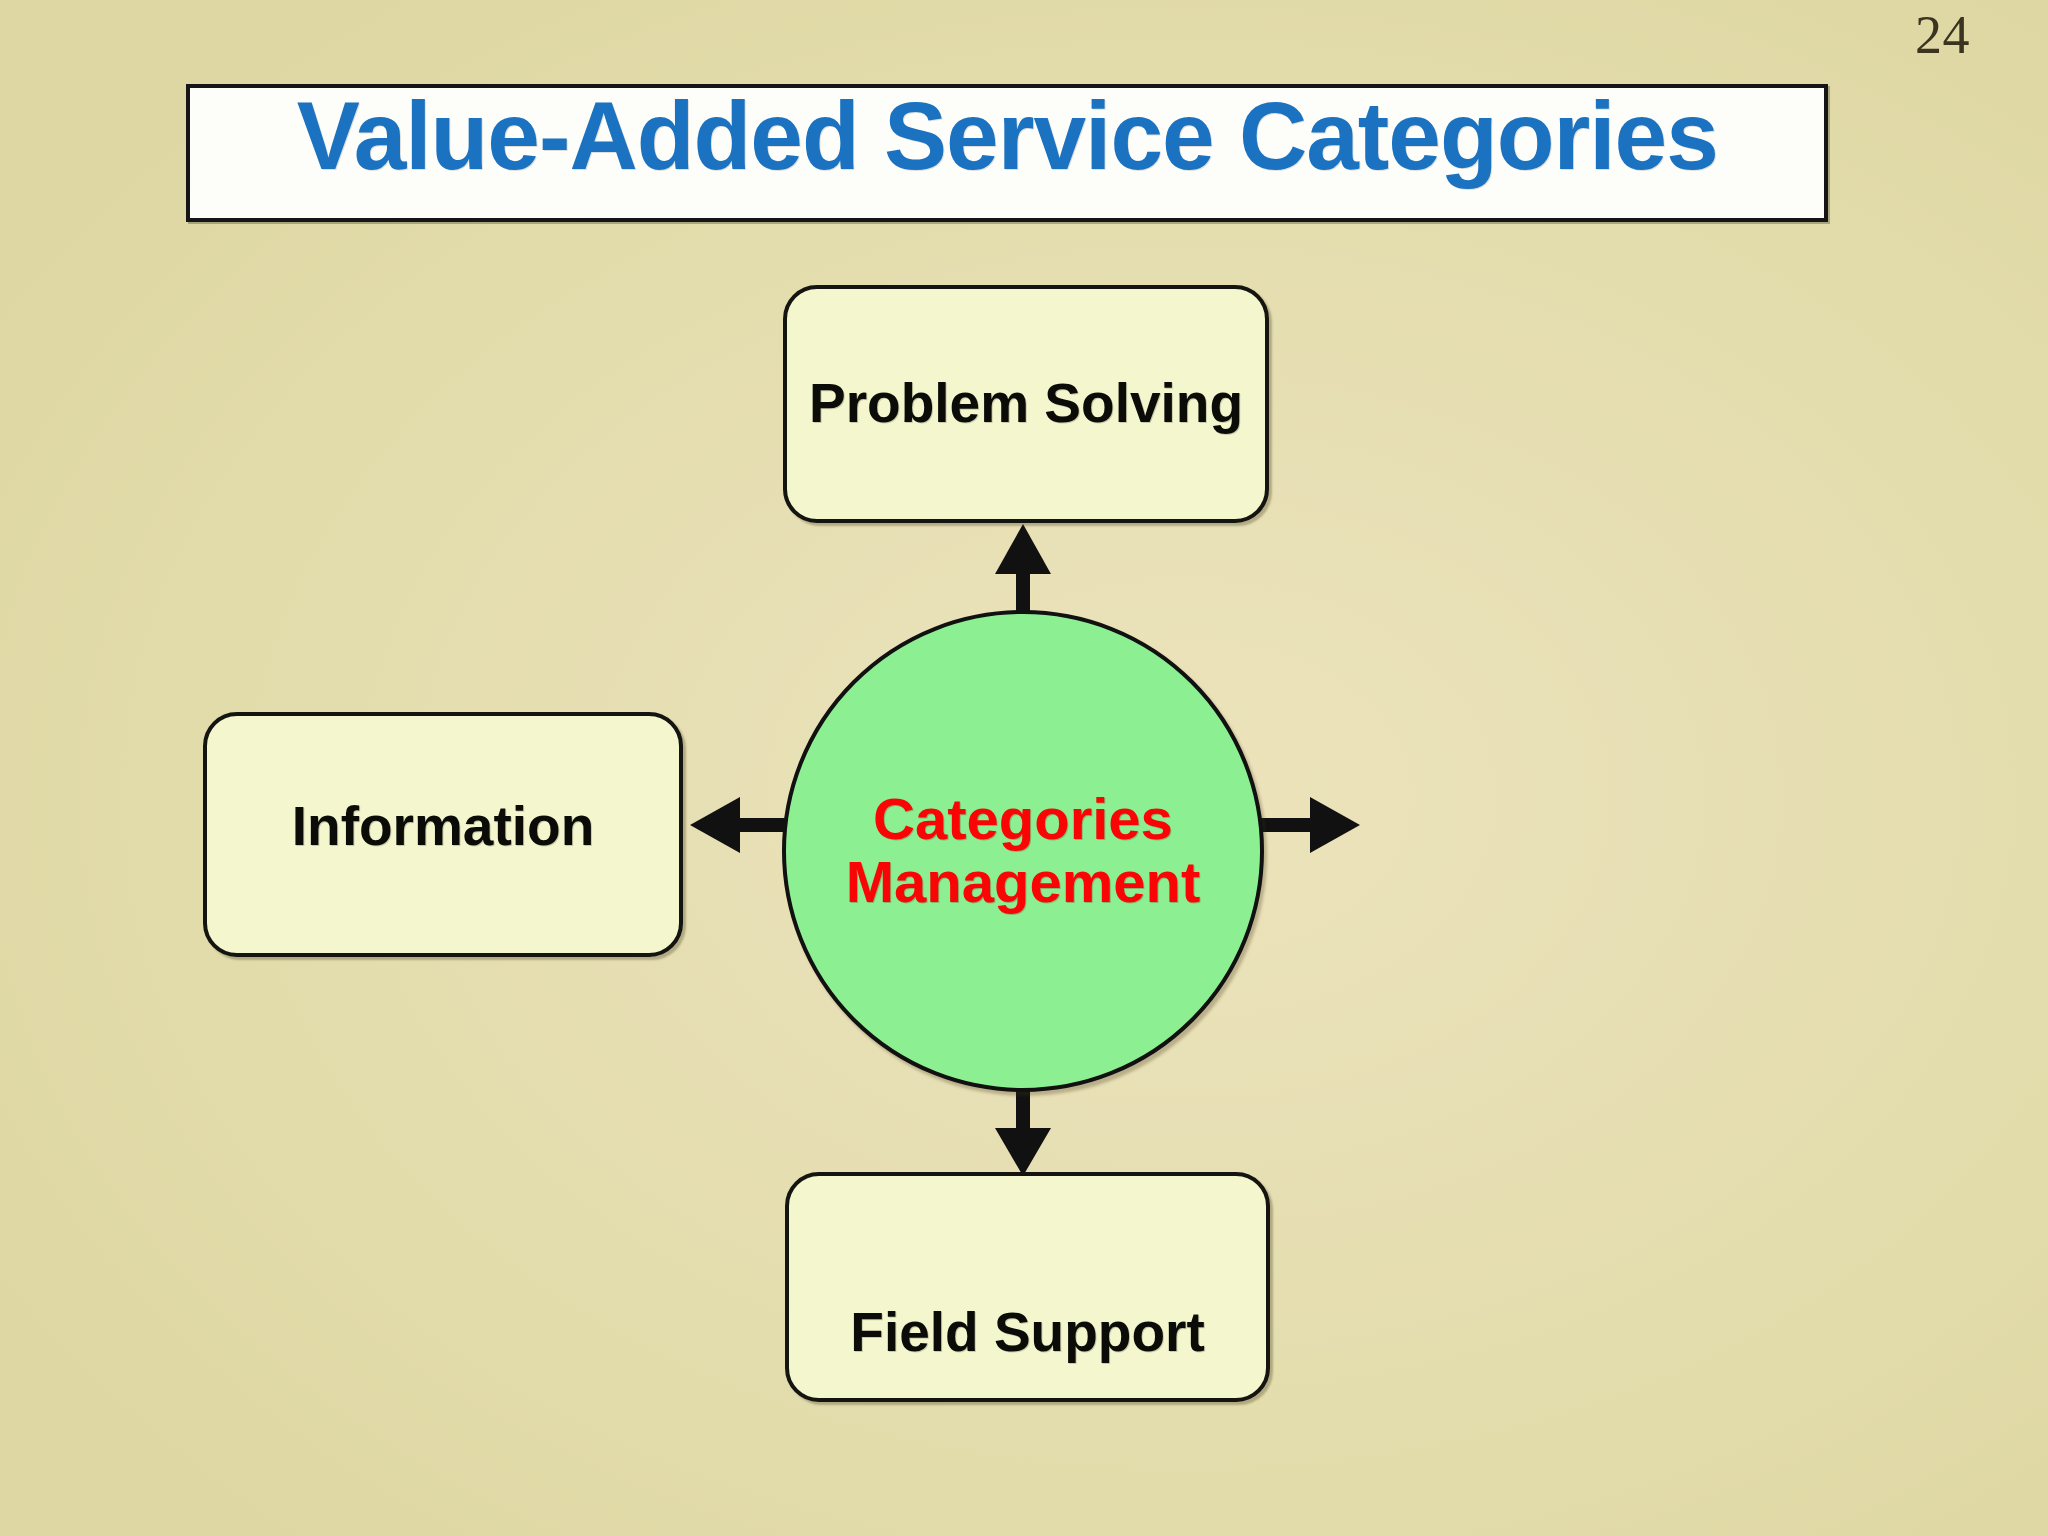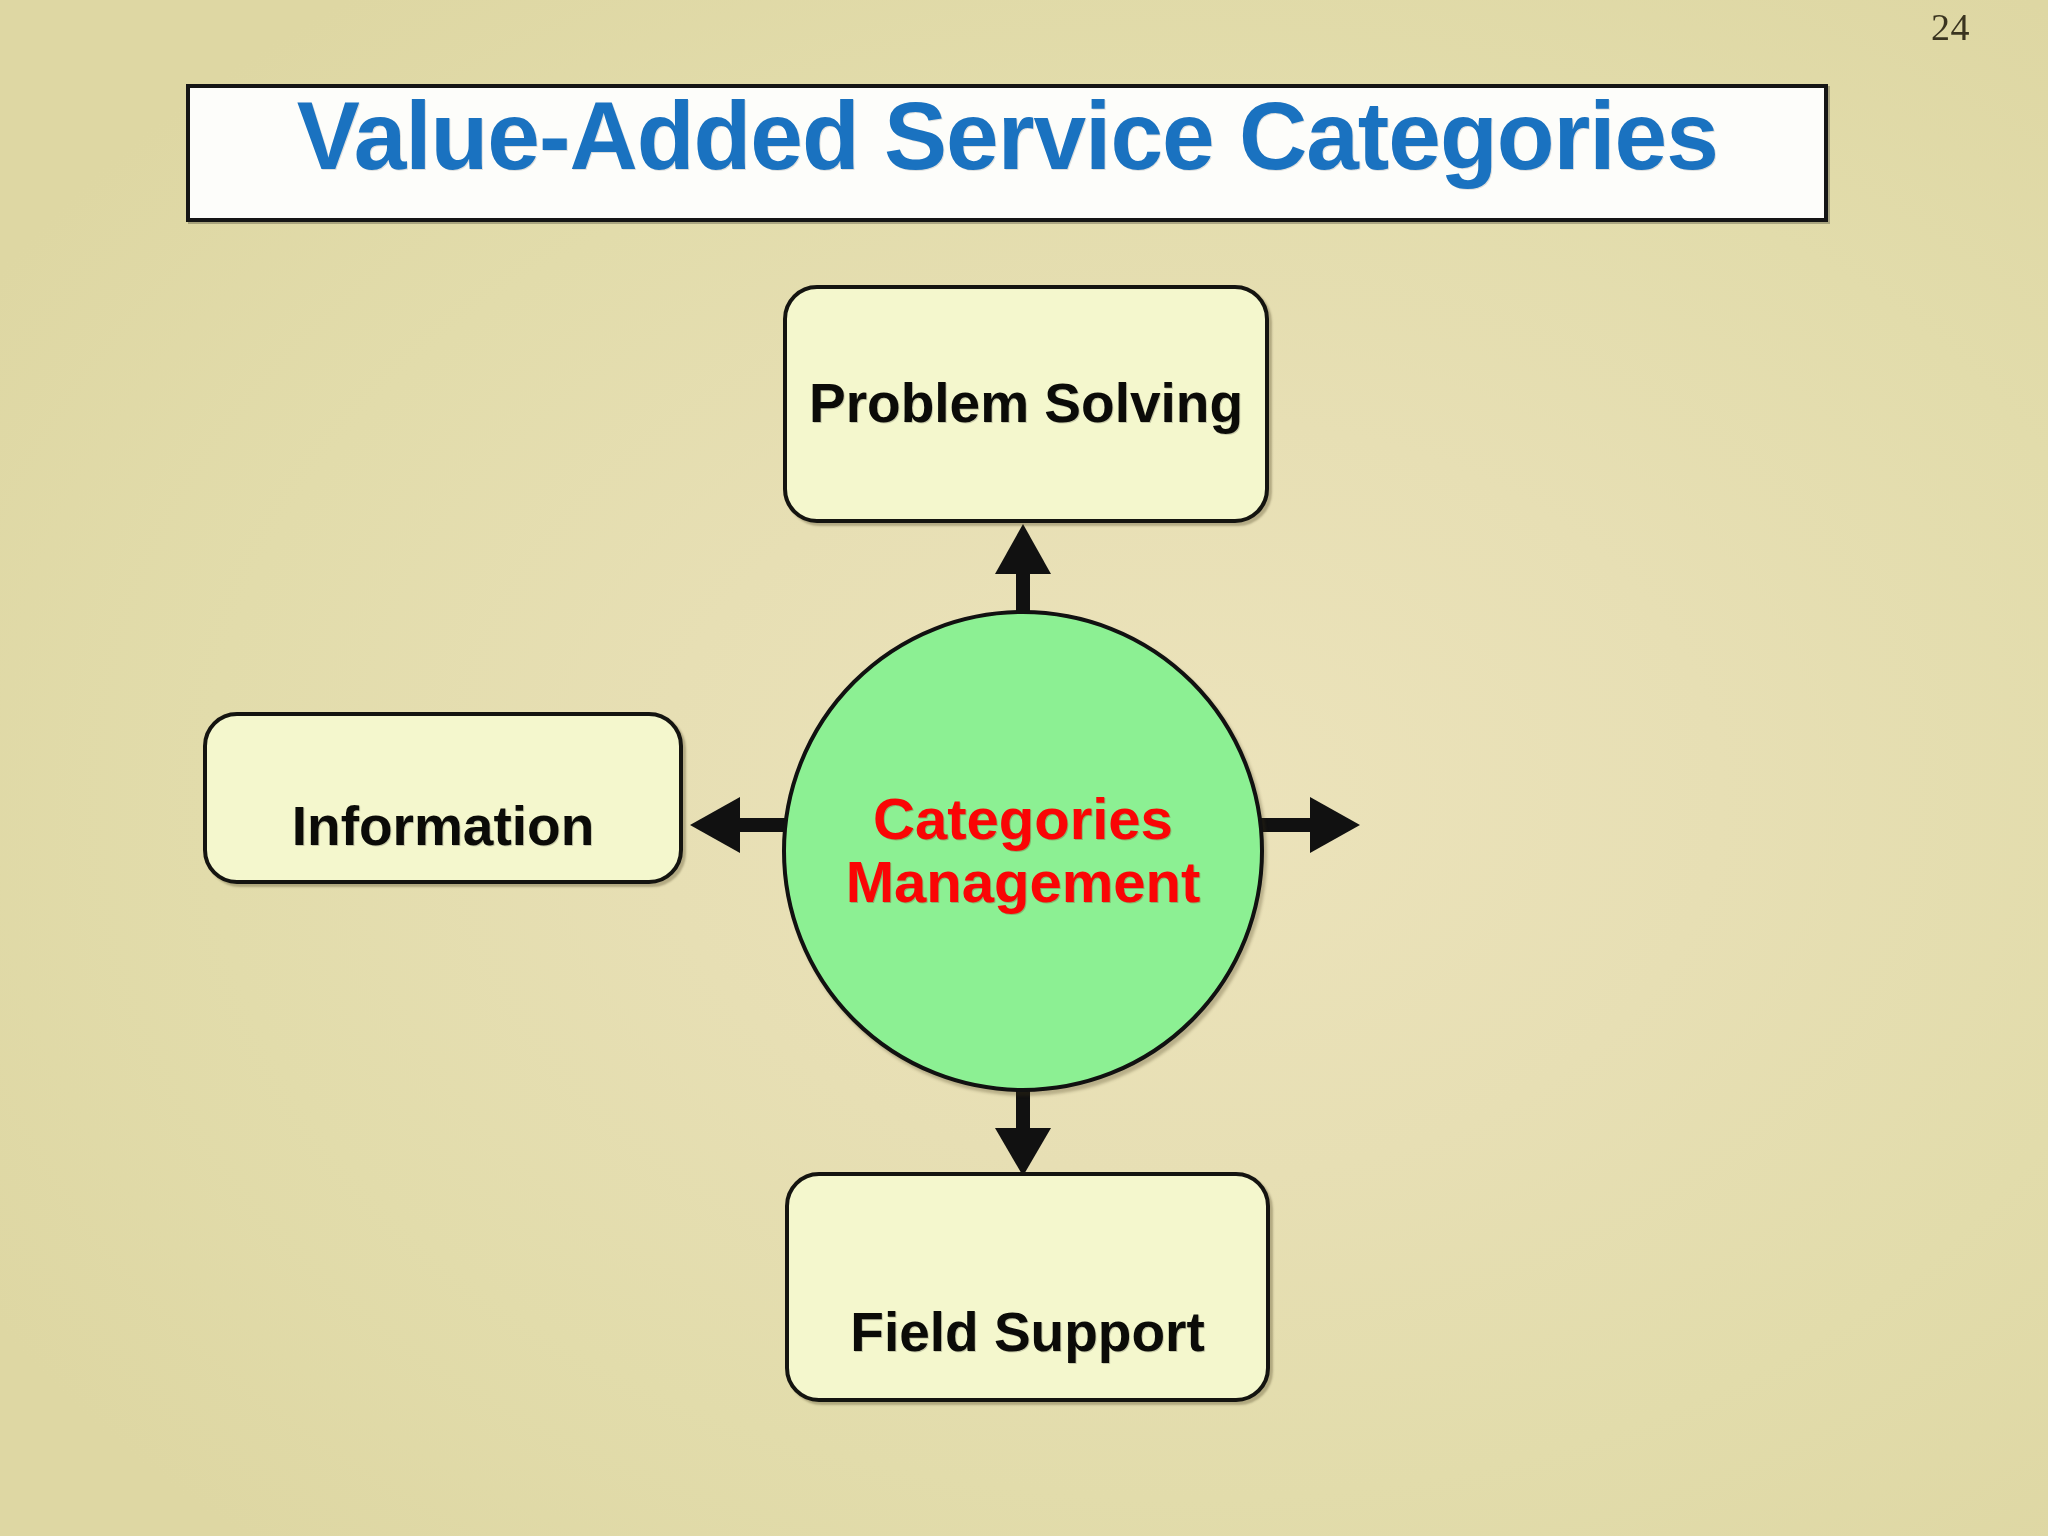--- a/index.html
+++ b/index.html
@@ -21,21 +21,21 @@
     background-image:
       radial-gradient(ellipse 1400px 1000px at 58% 52%, #ece3bb 0%, #e7dfb4 38%, #e2dcab 70%, #ded7a3 100%);
   }
 
   
   #page-number {
     position: absolute;
     right: 78px;
     top: 8px;
     font-family: "Liberation Serif", serif;
-    font-size: 38px;
+    font-size: 54px;
     color: #3a3420;
     line-height: 1;
     letter-spacing: 0.5px;
   }
 
   
   #title-box {
     position: absolute;
     left: 186px;
     top: 84px;
@@ -88,21 +88,21 @@
     line-height: 1.05;
     color: #0b0b08;
     white-space: nowrap;
     text-shadow: 1px 1px 0 rgba(0,0,0,0.18);
   }
 
   
   #box-problem-solving { left: 783px;  top: 285px;  width: 486px; height: 238px; }
   #box-problem-solving .node-label { top: 86px; }
 
-  #box-information    { left: 203px;  top: 712px;  width: 480px; height: 172px; }
+  #box-information    { left: 203px;  top: 712px;  width: 480px; height: 245px; }
   #box-information .node-label { top: 82px; }
 
   #box-sales-support  { left: 1372px; top: 712px;  width: 480px; height: 232px; }
   #box-sales-support .node-label { top: 80px; }
 
   #box-field-support  { left: 785px;  top: 1172px; width: 485px; height: 230px; }
   #box-field-support .node-label { top: 80px; margin-top: 48px; }
 
   
   #hub-circle {

